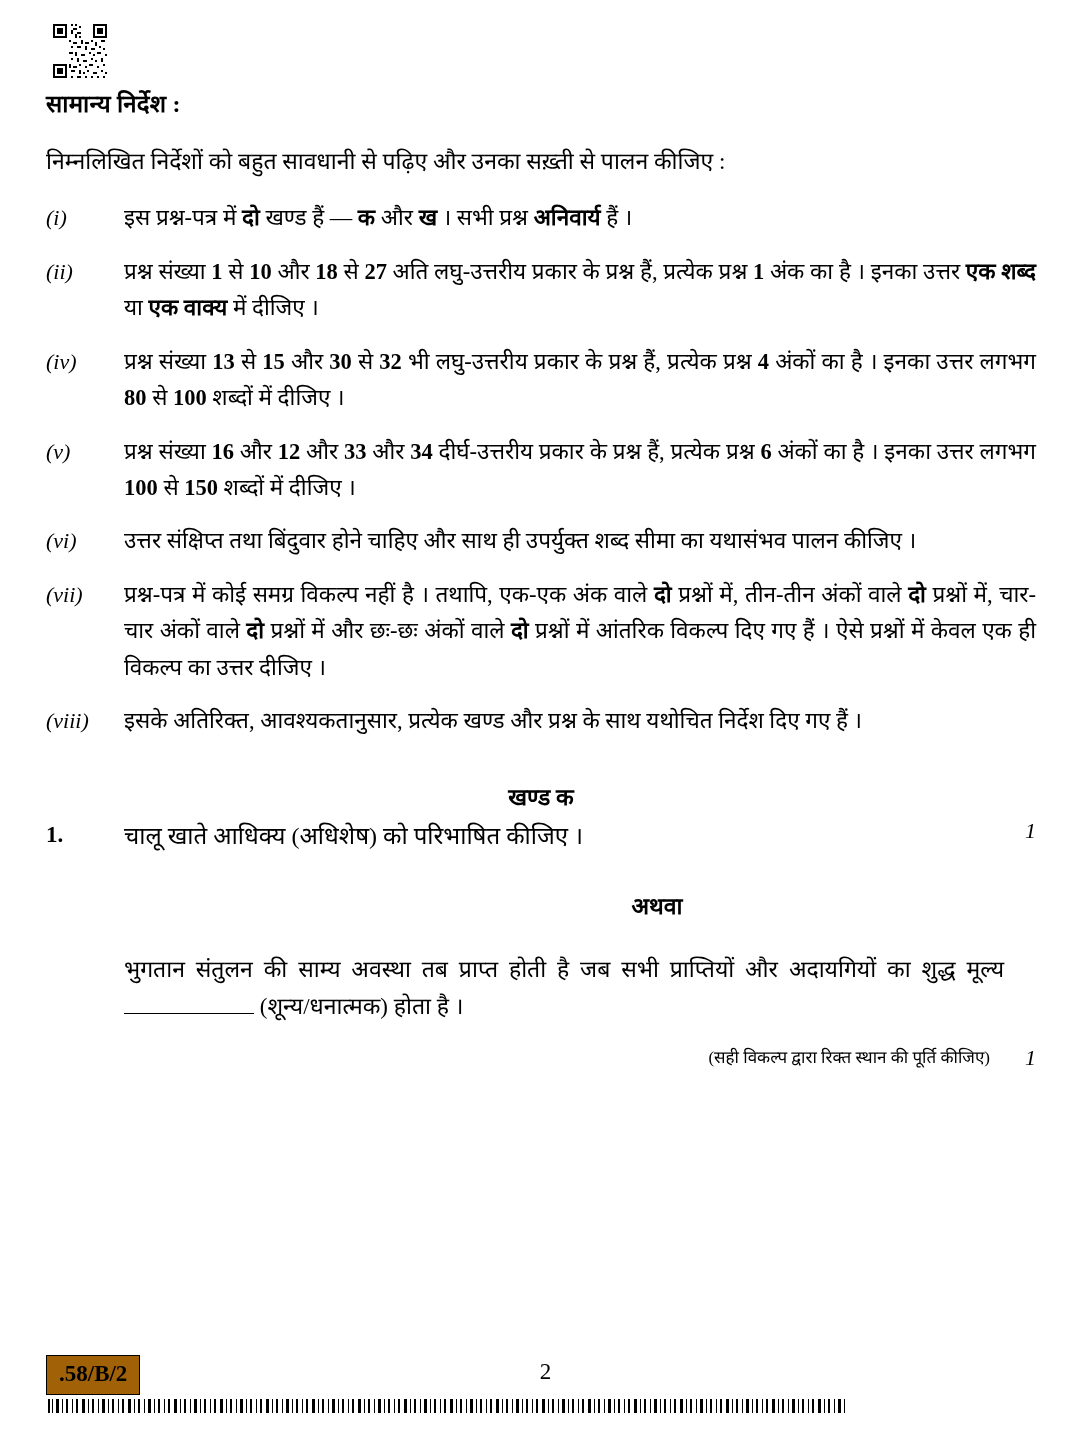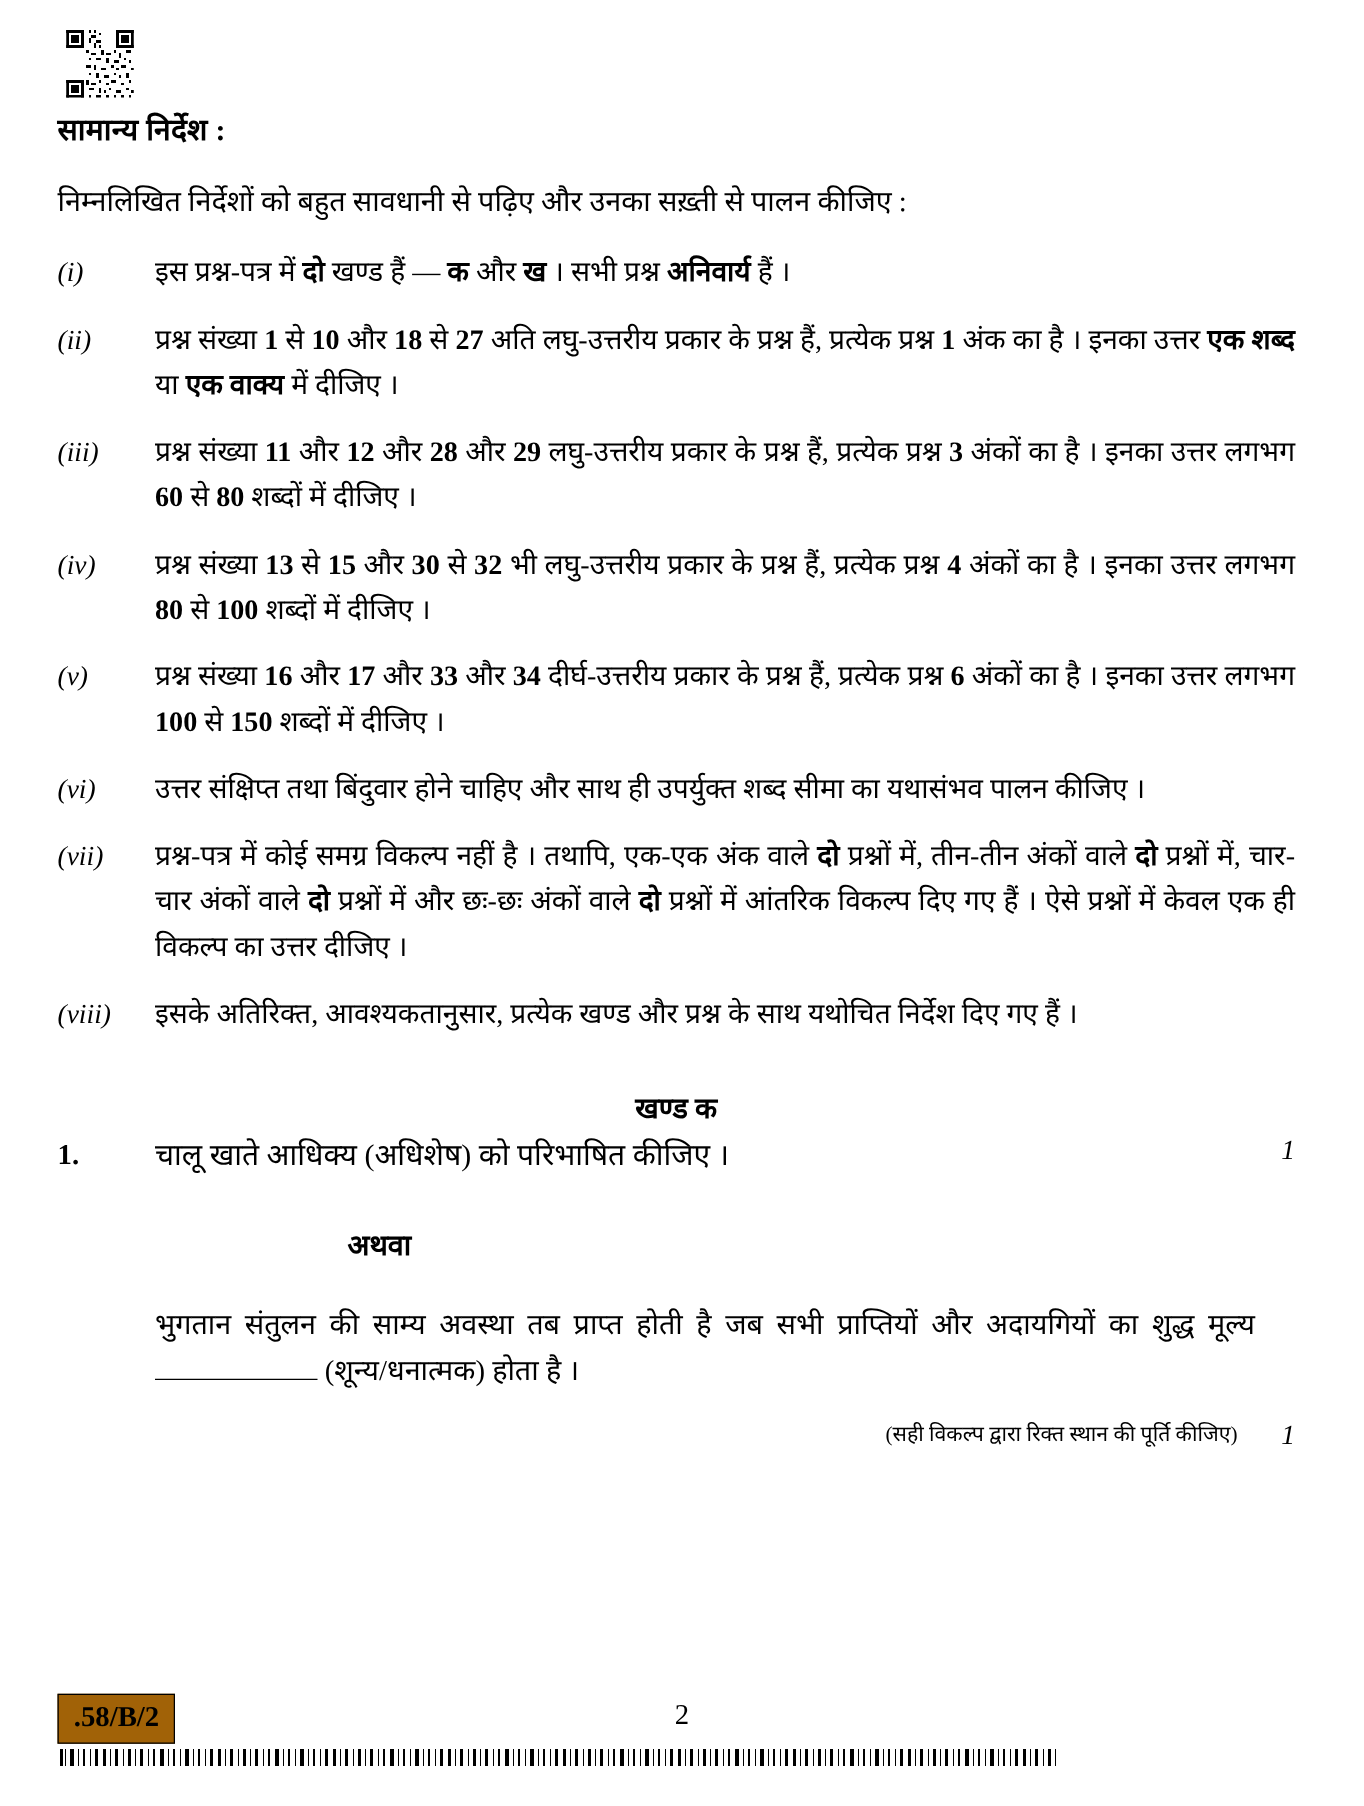--- a/index.html
+++ b/index.html
@@ -115,20 +115,21 @@
     text-align: right;
     font-size: 22px;
     font-style: italic;
   }
 
   .athava {
     margin-top: 34px;
     margin-left: 232px;
     font-size: 23px;
     font-weight: bold;
+    text-align: center;
   }
 
   .alt-body {
     margin-top: 30px;
     margin-left: 78px;
     font-size: 23px;
     line-height: 1.62;
     width: 880px;
     text-align: justify;
   }
@@ -286,30 +287,26 @@
 
     <div class="inst">
       <div class="num">(i)</div>
       <div class="txt">इस प्रश्न-पत्र में <b>दो</b> खण्ड हैं — <b>क</b> और <b>ख</b> । सभी प्रश्न <b>अनिवार्य</b> हैं ।</div>
     </div>
     <div class="inst">
       <div class="num">(ii)</div>
       <div class="txt">प्रश्न संख्या <b>1</b> से <b>10</b> और <b>18</b> से <b>27</b> अति लघु-उत्तरीय प्रकार के प्रश्न हैं, प्रत्येक प्रश्न <b>1</b> अंक का है । इनका उत्तर <b>एक शब्द</b> या <b>एक वाक्य</b> में दीजिए ।</div>
     </div>
     <div class="inst">
-      <div class="num">(iii)</div>
-      <div class="txt">प्रश्न संख्या <b>11</b> और <b>12</b> और <b>28</b> और <b>29</b> लघु-उत्तरीय प्रकार के प्रश्न हैं, प्रत्येक प्रश्न <b>3</b> अंकों का है । इनका उत्तर लगभग <b>60</b> से <b>80</b> शब्दों में दीजिए ।</div>
-    </div>
-    <div class="inst">
       <div class="num">(iv)</div>
       <div class="txt">प्रश्न संख्या <b>13</b> से <b>15</b> और <b>30</b> से <b>32</b> भी लघु-उत्तरीय प्रकार के प्रश्न हैं, प्रत्येक प्रश्न <b>4</b> अंकों का है । इनका उत्तर लगभग <b>80</b> से <b>100</b> शब्दों में दीजिए ।</div>
     </div>
     <div class="inst">
       <div class="num">(v)</div>
-      <div class="txt">प्रश्न संख्या <b>16</b> और <b>17</b> और <b>33</b> और <b>34</b> दीर्घ-उत्तरीय प्रकार के प्रश्न हैं, प्रत्येक प्रश्न <b>6</b> अंकों का है । इनका उत्तर लगभग <b>100</b> से <b>150</b> शब्दों में दीजिए ।</div>
+      <div class="txt">प्रश्न संख्या <b>16</b> और <b>12</b> और <b>33</b> और <b>34</b> दीर्घ-उत्तरीय प्रकार के प्रश्न हैं, प्रत्येक प्रश्न <b>6</b> अंकों का है । इनका उत्तर लगभग <b>100</b> से <b>150</b> शब्दों में दीजिए ।</div>
     </div>
     <div class="inst">
       <div class="num">(vi)</div>
       <div class="txt">उत्तर संक्षिप्त तथा बिंदुवार होने चाहिए और साथ ही उपर्युक्त शब्द सीमा का यथासंभव पालन कीजिए ।</div>
     </div>
     <div class="inst">
       <div class="num">(vii)</div>
       <div class="txt">प्रश्न-पत्र में कोई समग्र विकल्प नहीं है । तथापि, एक-एक अंक वाले <b>दो</b> प्रश्नों में, तीन-तीन अंकों वाले <b>दो</b> प्रश्नों में, चार-चार अंकों वाले <b>दो</b> प्रश्नों में और छः-छः अंकों वाले <b>दो</b> प्रश्नों में आंतरिक विकल्प दिए गए हैं । ऐसे प्रश्नों में केवल एक ही विकल्प का उत्तर दीजिए ।</div>
     </div>
     <div class="inst">

